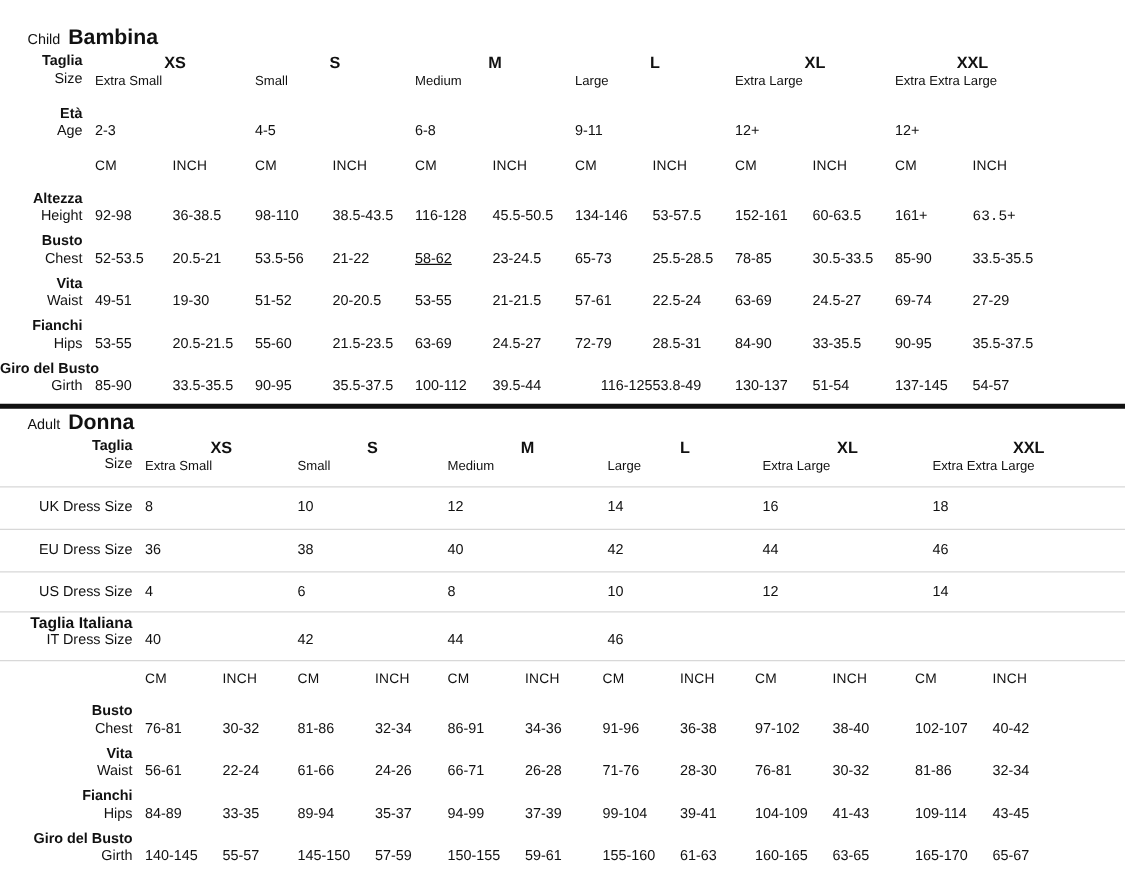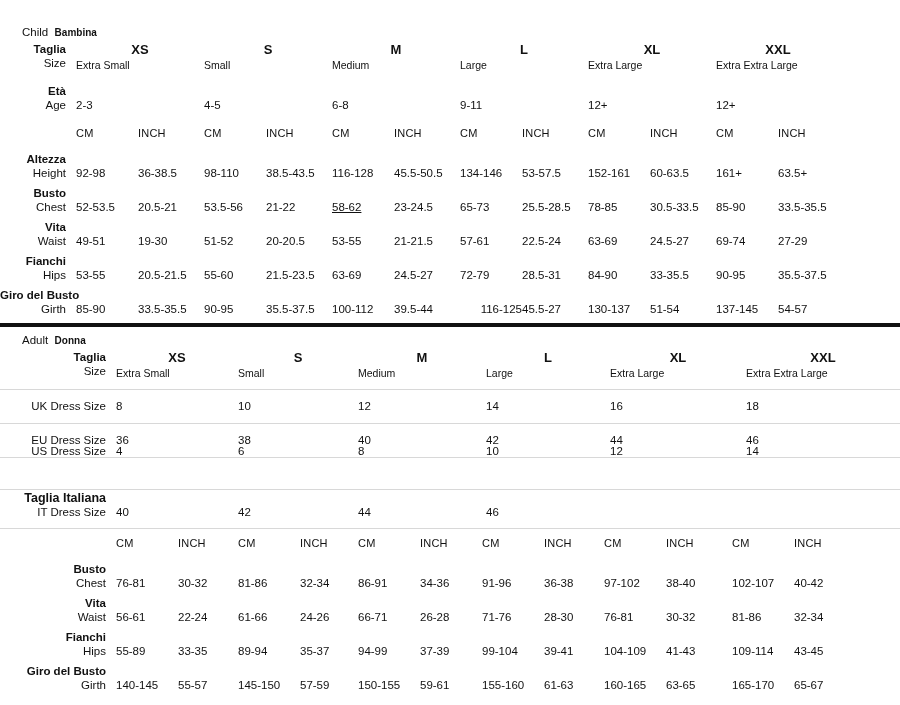--- a/index.html
+++ b/index.html
@@ -95,21 +95,21 @@
 
   .section-tag {
     font-size: 11.5px;
     line-height: 15px;
   }
   .section-tag .small {
     font-weight: normal;
   }
   .section-tag .big {
     font-weight: bold;
-    font-size: 10px;
+    font-size: 17px;
   }
 
   .divider {
     position: absolute;
     left: 0;
     width: 900px;
     height: 4px;
     background: #111111;
   }
   .thin-rule {
@@ -200,21 +200,21 @@
     <div class="cell val" style="padding-top:14px;">36-38.5</div>
     <div class="cell val" style="padding-top:14px;">98-110</div>
     <div class="cell val" style="padding-top:14px;">38.5-43.5</div>
     <div class="cell val" style="padding-top:14px;">116-128</div>
     <div class="cell val" style="padding-top:14px;">45.5-50.5</div>
     <div class="cell val" style="padding-top:14px;">134-146</div>
     <div class="cell val" style="padding-top:14px;">53-57.5</div>
     <div class="cell val" style="padding-top:14px;">152-161</div>
     <div class="cell val" style="padding-top:14px;">60-63.5</div>
     <div class="cell val" style="padding-top:14px;">161+</div>
-    <div class="cell val" style="padding-top:14px;">63.5+</div>
+    <div class="cell val" style="padding-top:14px;font-family:Liberation Mono, monospace;">63.5+</div>
   </div>
 
   <div class="grid row" style="top:186px;">
     <div class="cell lbl">
       <span class="it">Busto</span>
       <span class="en">Chest</span>
     </div>
     <div class="cell val" style="padding-top:14px;">52-53.5</div>
     <div class="cell val" style="padding-top:14px;">20.5-21</div>
     <div class="cell val" style="padding-top:14px;">53.5-56</div>
@@ -272,21 +272,21 @@
       <span class="it">Giro del Busto</span>
       <span class="en">Girth</span>
     </div>
     <div class="cell val" style="padding-top:14px;">85-90</div>
     <div class="cell val" style="padding-top:14px;">33.5-35.5</div>
     <div class="cell val" style="padding-top:14px;">90-95</div>
     <div class="cell val" style="padding-top:14px;">35.5-37.5</div>
     <div class="cell val" style="padding-top:14px;">100-112</div>
     <div class="cell val" style="padding-top:14px;">39.5-44</div>
     <div class="cell val" style="padding-top:14px;text-align:right;">116-125</div>
-    <div class="cell val" style="padding-top:14px;">45.5-27</div>
+    <div class="cell val" style="padding-top:14px;">53.8-49</div>
     <div class="cell val" style="padding-top:14px;">130-137</div>
     <div class="cell val" style="padding-top:14px;">51-54</div>
     <div class="cell val" style="padding-top:14px;">137-145</div>
     <div class="cell val" style="padding-top:14px;">54-57</div>
   </div>
 
   <div class="divider" style="top:323px;"></div>
 
   <div class="abs" style="left:22px; top:330px;">
     <span class="section-tag"><span class="small">Adult</span>&nbsp;&nbsp;<span class="big">Donna</span></span>
@@ -346,21 +346,21 @@
     <div class="cell val">36</div>
     <div class="cell val">38</div>
     <div class="cell val">40</div>
     <div class="cell val">42</div>
     <div class="cell val">44</div>
     <div class="cell val">46</div>
   </div>
 
   <div class="thin-rule" style="top:457px;"></div>
 
-  <div class="grid row adult" style="top:444px;">
+  <div class="grid row adult" style="top:467px;">
     <div class="cell lbl">
       <span class="en">US Dress Size</span>
     </div>
     <div class="cell val">4</div>
     <div class="cell val">6</div>
     <div class="cell val">8</div>
     <div class="cell val">10</div>
     <div class="cell val">12</div>
     <div class="cell val">14</div>
   </div>
@@ -432,21 +432,21 @@
     <div class="cell val" style="padding-top:14px;">30-32</div>
     <div class="cell val" style="padding-top:14px;">81-86</div>
     <div class="cell val" style="padding-top:14px;">32-34</div>
   </div>
 
   <div class="grid row adult-units" style="top:630px;">
     <div class="cell lbl">
       <span class="it">Fianchi</span>
       <span class="en">Hips</span>
     </div>
-    <div class="cell val" style="padding-top:14px;">55-89</div>
+    <div class="cell val" style="padding-top:14px;">84-89</div>
     <div class="cell val" style="padding-top:14px;">33-35</div>
     <div class="cell val" style="padding-top:14px;">89-94</div>
     <div class="cell val" style="padding-top:14px;">35-37</div>
     <div class="cell val" style="padding-top:14px;">94-99</div>
     <div class="cell val" style="padding-top:14px;">37-39</div>
     <div class="cell val" style="padding-top:14px;">99-104</div>
     <div class="cell val" style="padding-top:14px;">39-41</div>
     <div class="cell val" style="padding-top:14px;">104-109</div>
     <div class="cell val" style="padding-top:14px;">41-43</div>
     <div class="cell val" style="padding-top:14px;">109-114</div>

